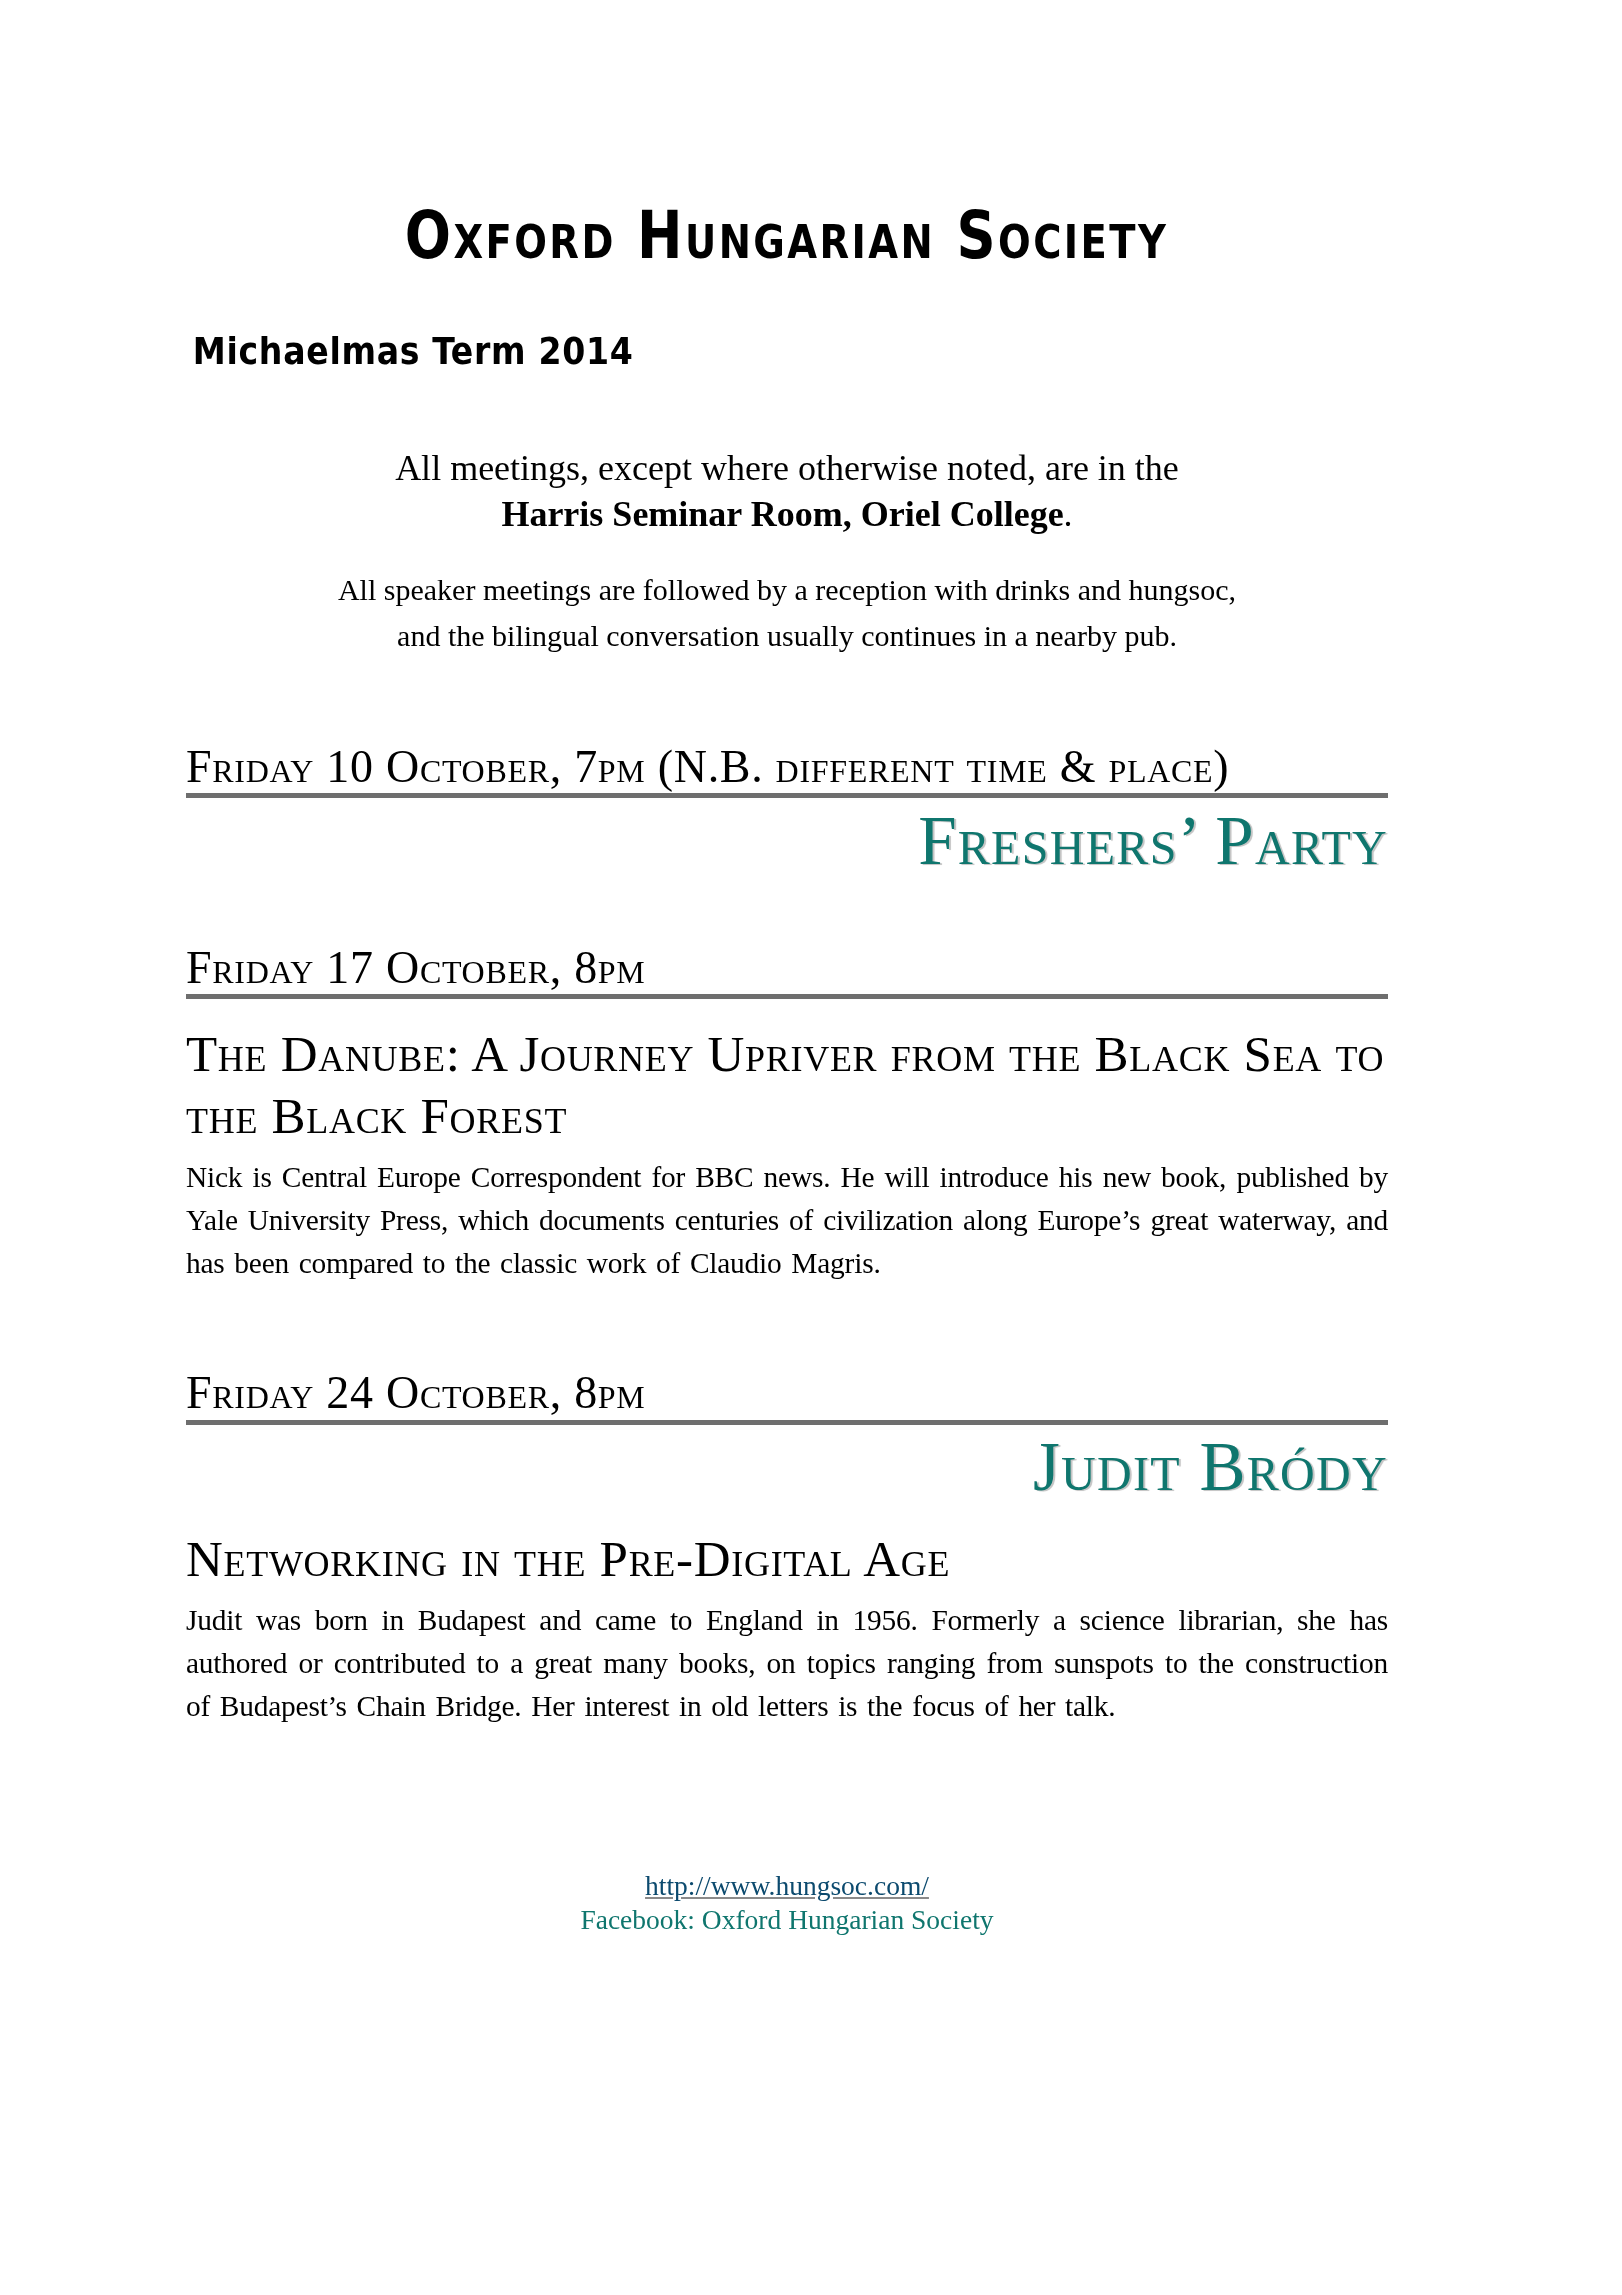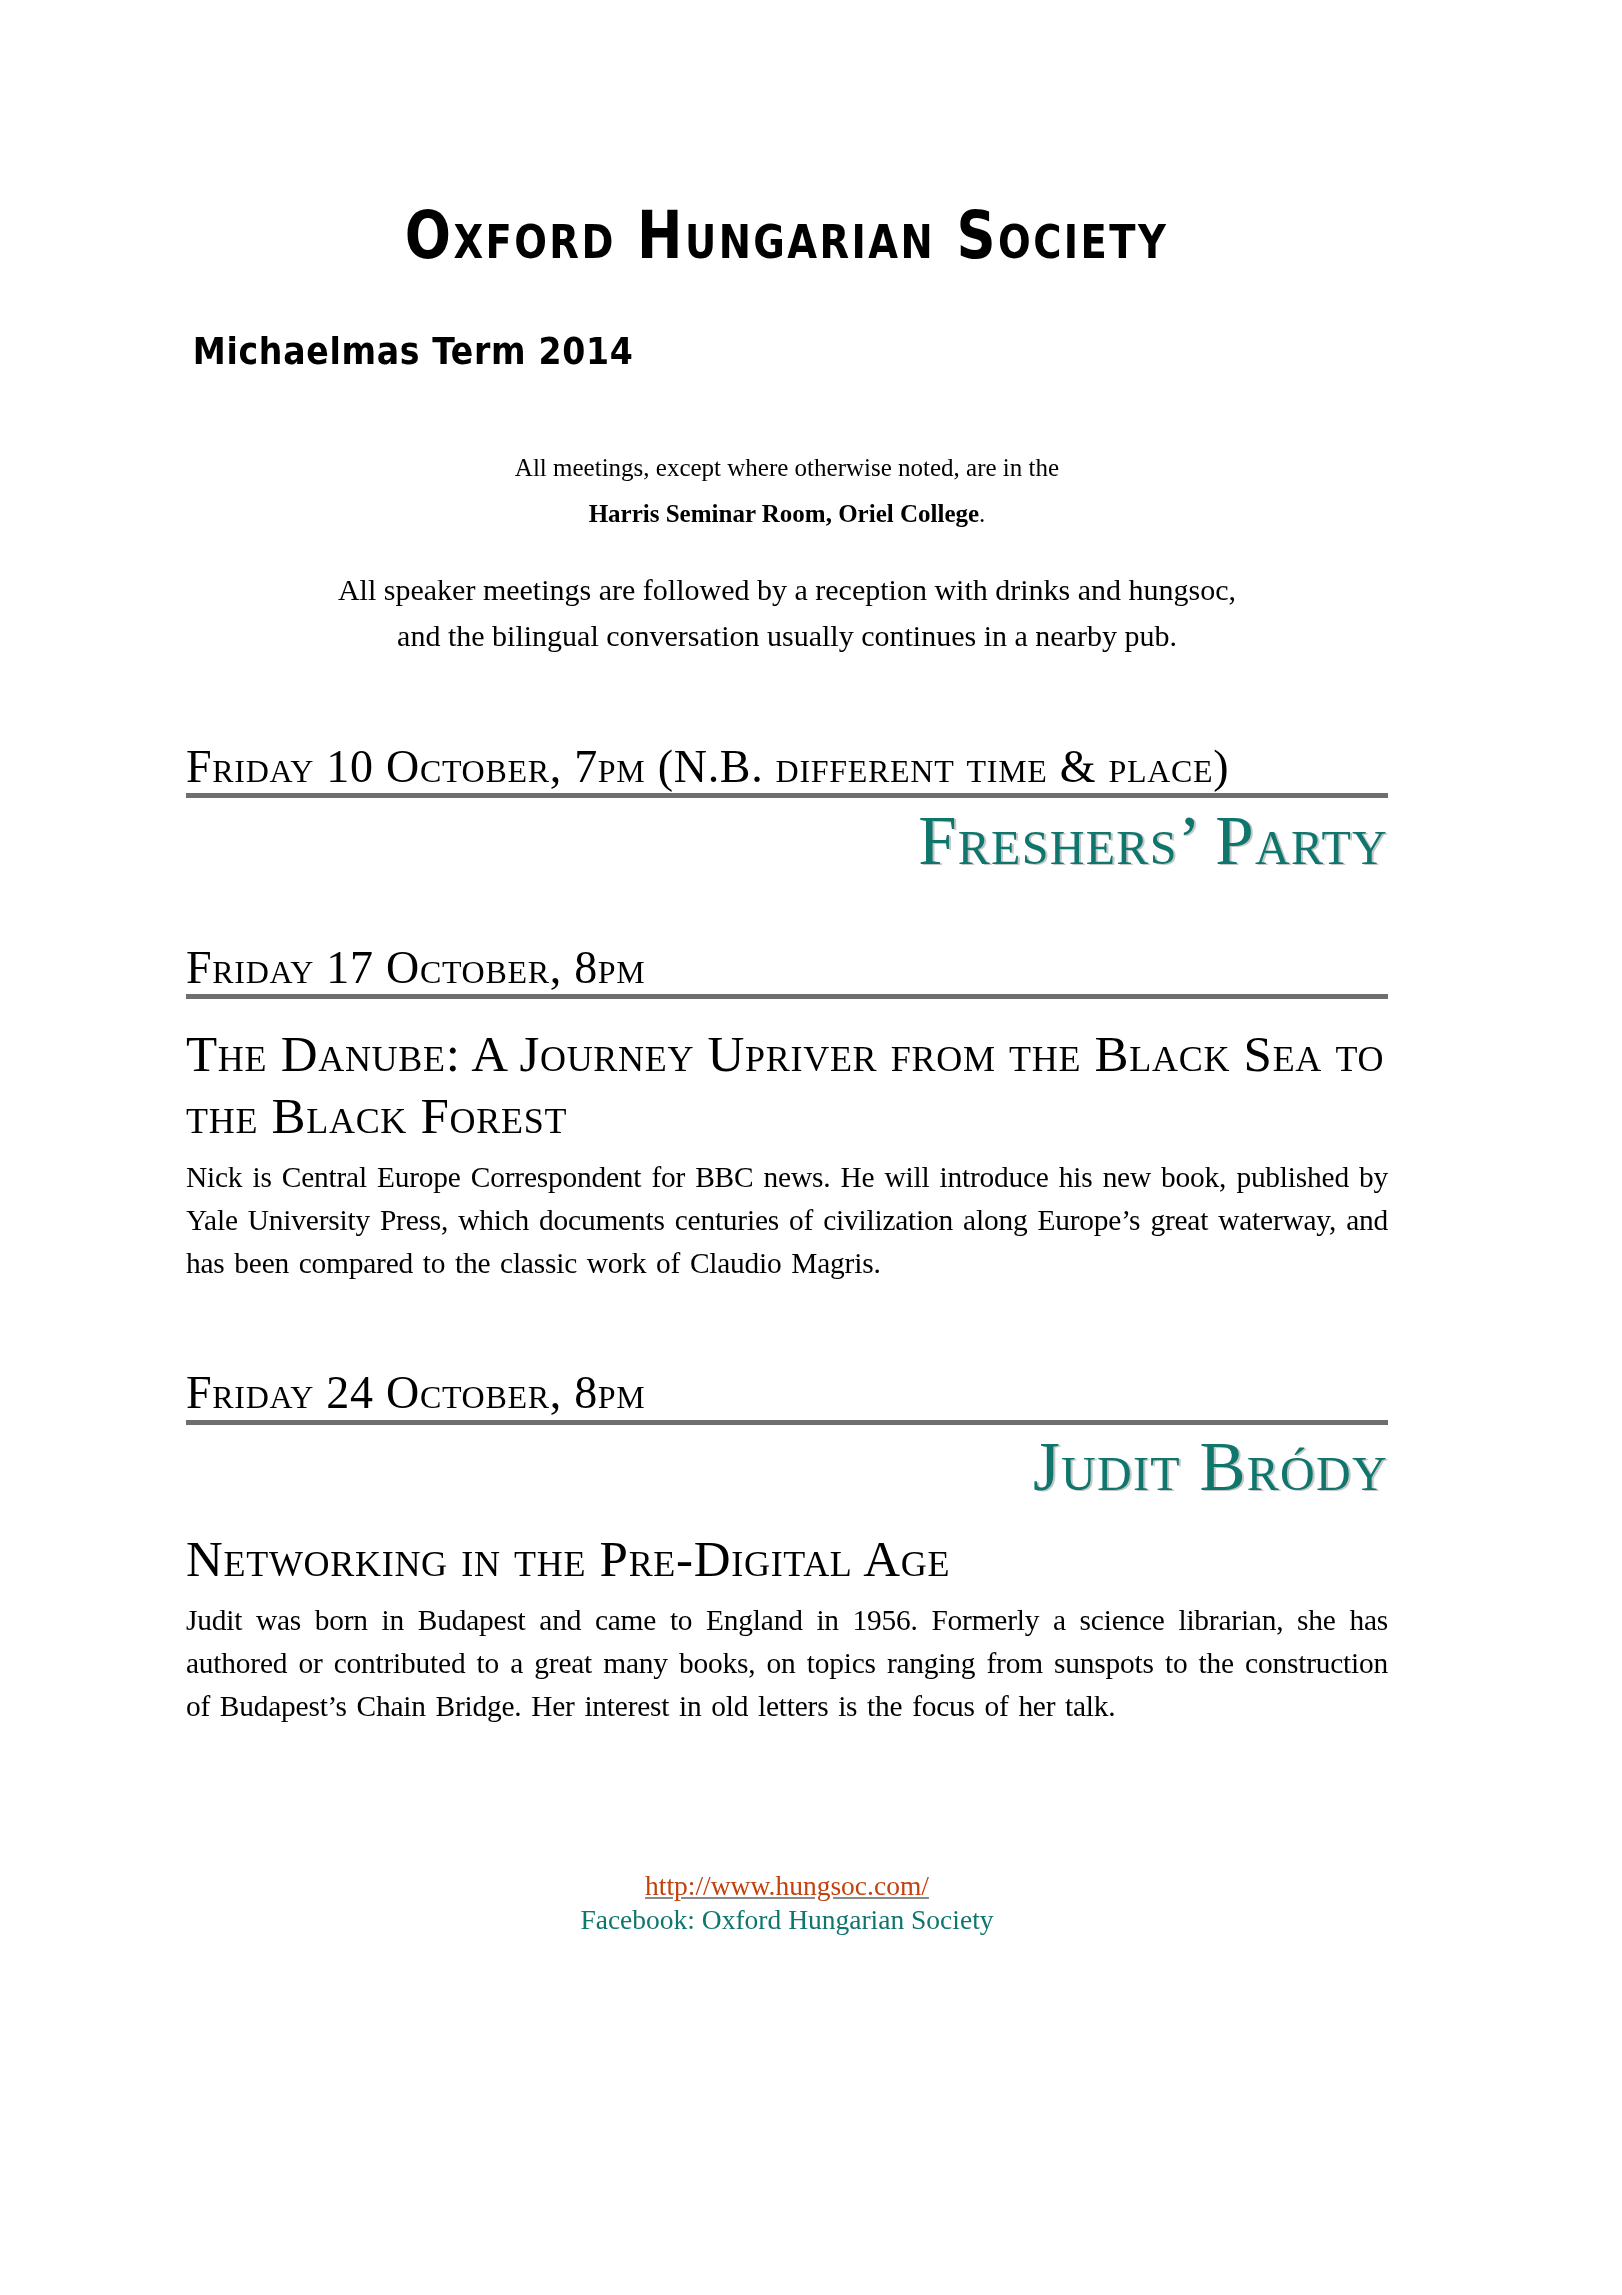--- a/index.html
+++ b/index.html
@@ -51,21 +51,21 @@
   .doc-subtitle .squeeze {
     display: inline-block;
     transform: scaleX(0.97);
     transform-origin: 50% 50%;
   }
 
   
   .intro-1 {
     margin: 73px 0 0 0;
     text-align: center;
-    font-size: 25px;
+    font-size: 36px;
     line-height: 46px;
   }
   .intro-2 {
     margin: 30px 0 0 0;
     text-align: center;
     font-size: 30px;
     line-height: 46px;
   }
   .intro-venue { font-weight: bold; }
 
@@ -115,21 +115,21 @@
   .event-1 .desc { margin-top: 5.2px; }
 
   
   .footer {
     margin: 141px 0 0 0;
     text-align: center;
     font-size: 27.5px;
     line-height: 34px;
   }
   .footer a {
-    color: #c2410c;
+    color: #0c4a6e;
     text-decoration: underline;
     text-decoration-color: #8a8a8a;
   }
   .footer .fb-line { color: #0f766e; }
 </style>
 </head>
 <body>
 
 <div class="page">
 

